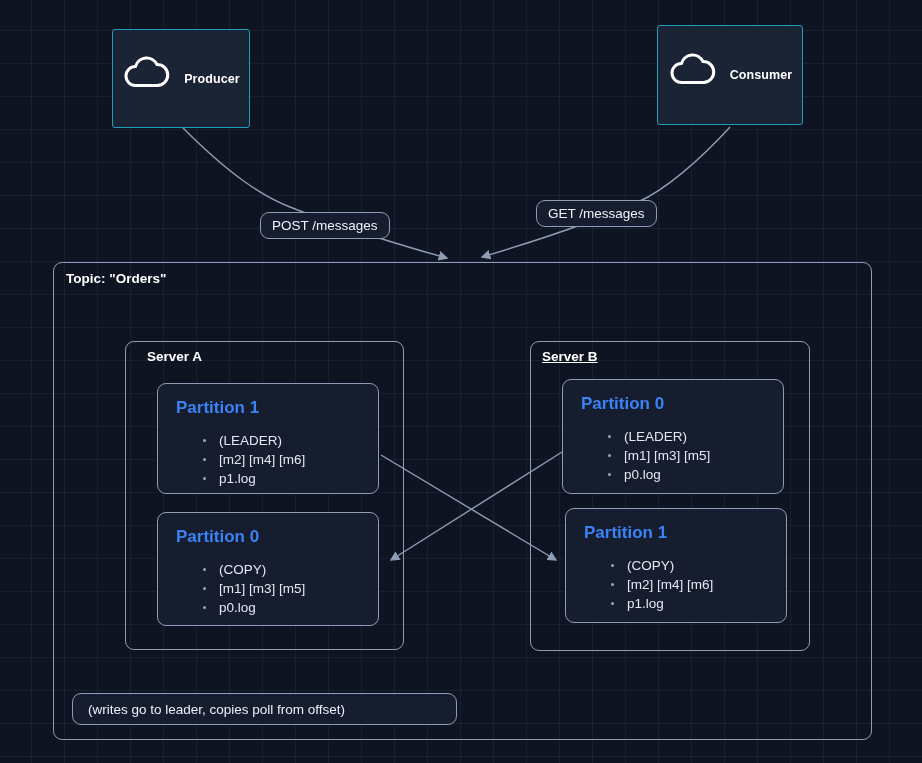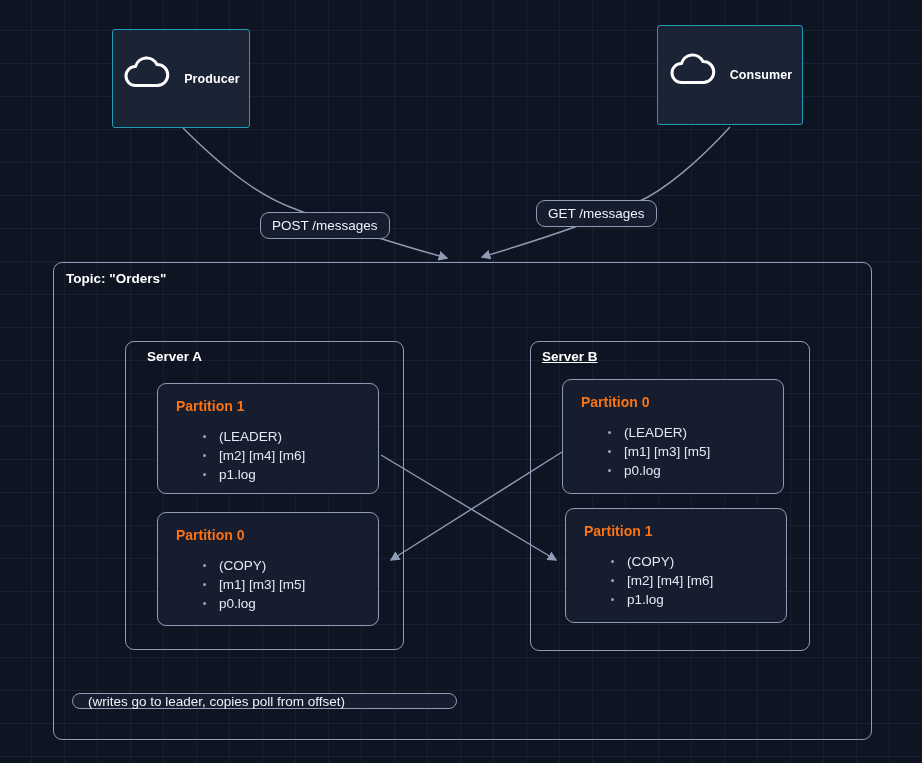--- a/index.html
+++ b/index.html
@@ -67,22 +67,22 @@
   }
 
   
   .card {
     background: #151d2e;
     border: 1.3px solid #8f9cb5;
     border-radius: 9px;
     padding: 14px 16px 12px 18px;
   }
   .card .card-title {
-    color: #f97316;
-    font-size: 14px;
+    color: #3b82f6;
+    font-size: 17px;
     font-weight: bold;
     margin-bottom: 5px;
   }
   .card ul {
     list-style: none;
     margin: 13px;
     padding: 0 0 0 12px;
   }
   .card li {
     color: #e3e8f2;
@@ -217,15 +217,15 @@
   <div class="node card" style="left:565px; top:508px; width:222px; height:115px;">
     <div class="card-title">Partition 1</div>
     <ul>
       <li>(COPY)</li>
       <li>[m2] [m4] [m6]</li>
       <li>p1.log</li>
     </ul>
   </div>
 
 
-  <div class="note" style="left:72px; top:693px; width:385px; height:16px;">(writes go to leader, copies poll from offset)</div>
+  <div class="note" style="left:72px; top:693px; width:385px; height:32px;">(writes go to leader, copies poll from offset)</div>
 
 </div>
 
 </body></html>

